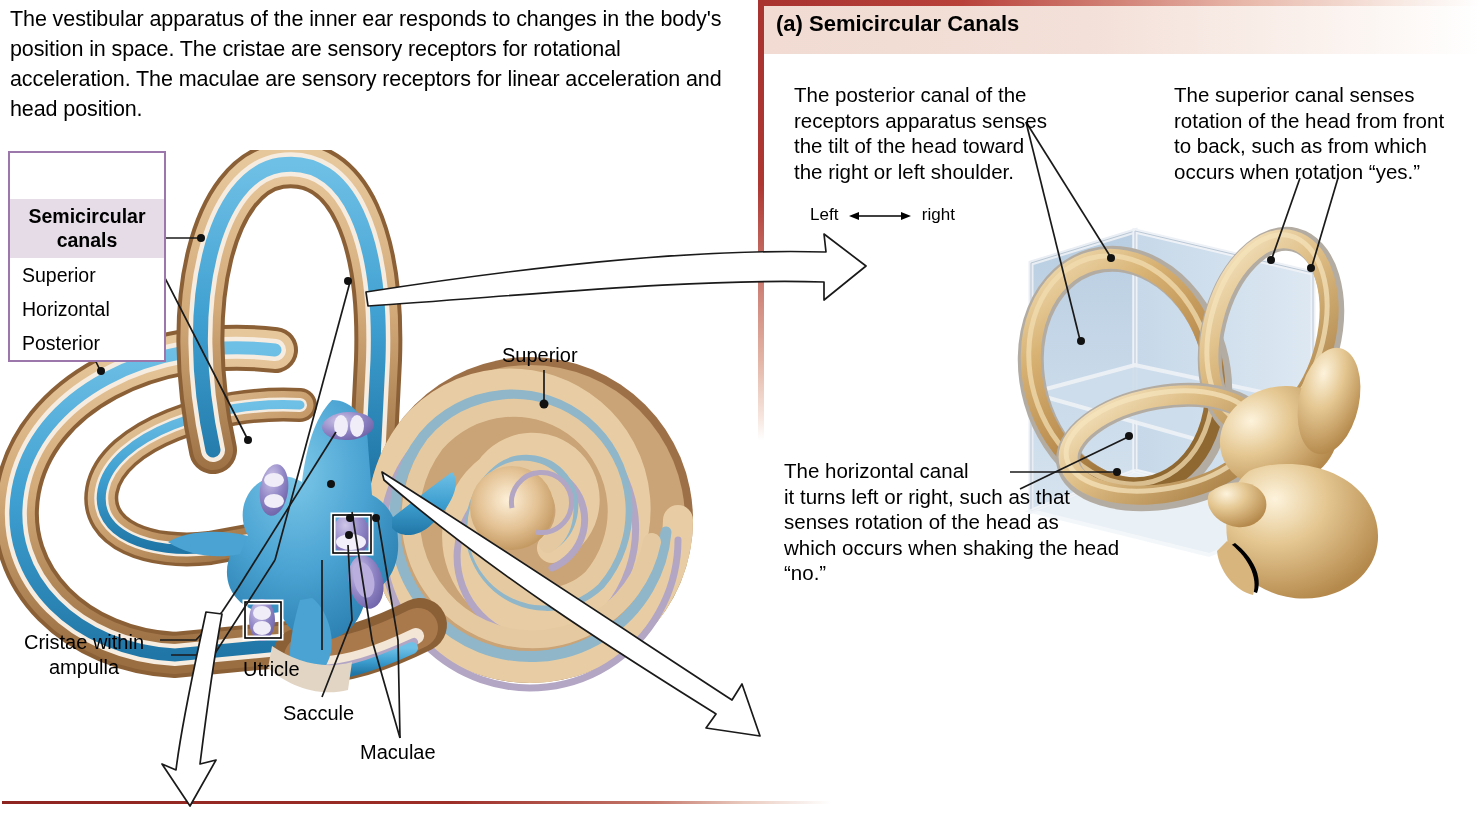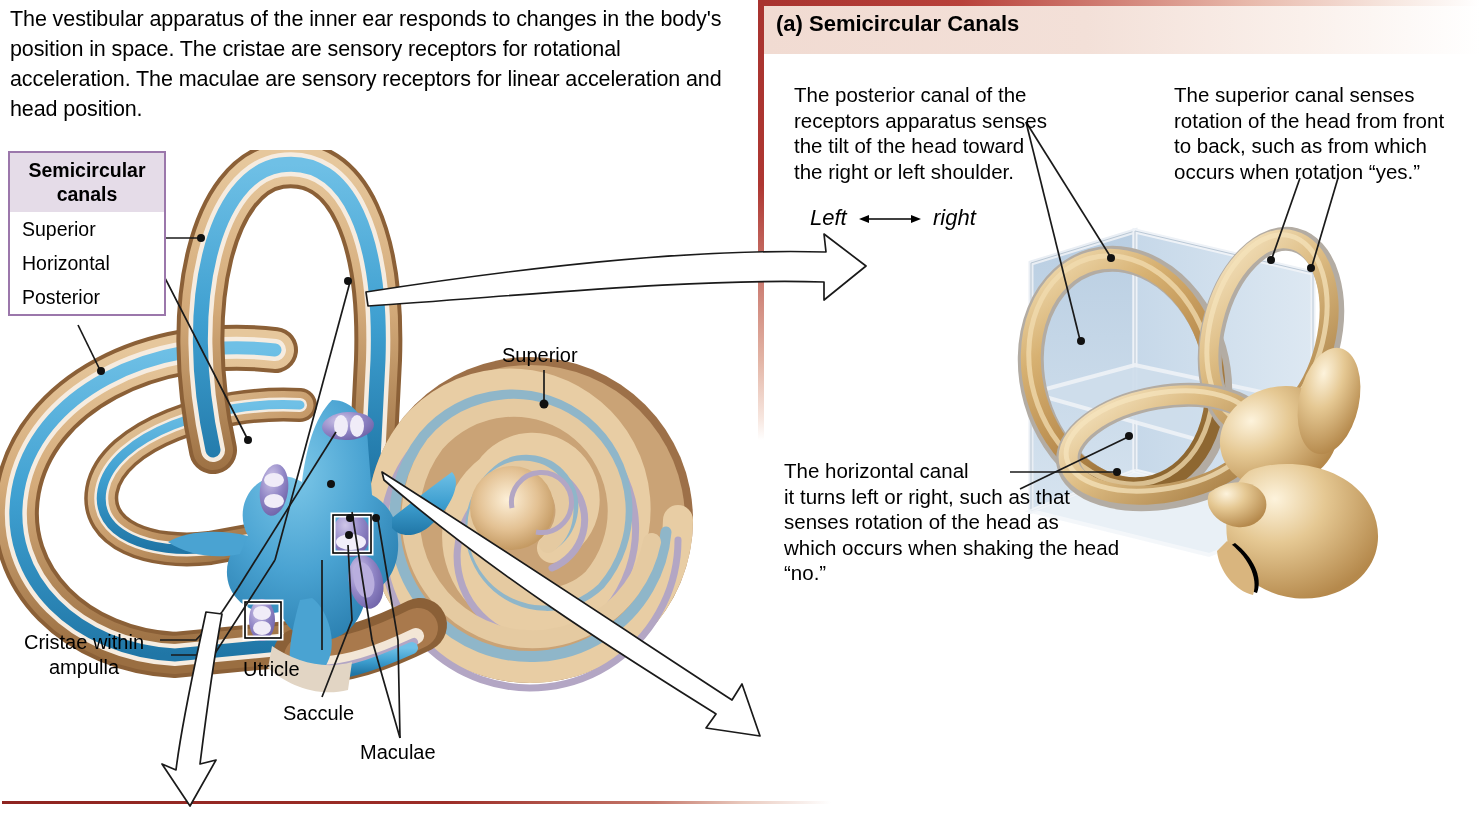--- a/index.html
+++ b/index.html
@@ -34,20 +34,21 @@
     background: #ffffff;
     z-index: 30;
   }
   #legend-head {
     background: #e5dce8;
     text-align: center;
     font-weight: bold;
     font-size: 19.5px;
     line-height: 24px;
     padding: 5px 4px 6px 4px;
+    margin-top: 46px;
   }
   .legend-item {
     font-size: 19.5px;
     line-height: 22px;
     padding: 6px 0 6px 12px;
   }
 
   
   .lbl {
     position: absolute;
@@ -82,21 +83,21 @@
     position: absolute; left: 18px; top: 11px;
     font-weight: bold; font-size: 22px;
   }
   .rp-text {
     position: absolute;
     font-size: 20.5px; line-height: 25.5px;
     z-index: 30;
   }
   #italic-lr {
     position: absolute; left: 810px; top: 205px;
-    font-style: italic; font-size: 22px;
+    font-size: 17px;
     z-index: 30;
   }
 
   
   #bottom-rule {
     position: absolute; left: 2px; bottom: 14px;
     width: 1480px; height: 3px;
     background: linear-gradient(to right, #8e2420 0%, #9c2d27 30%, #c4776a 44%, #e9c9bd 50%, #ffffff 56%, #ffffff 100%);
   }
 

